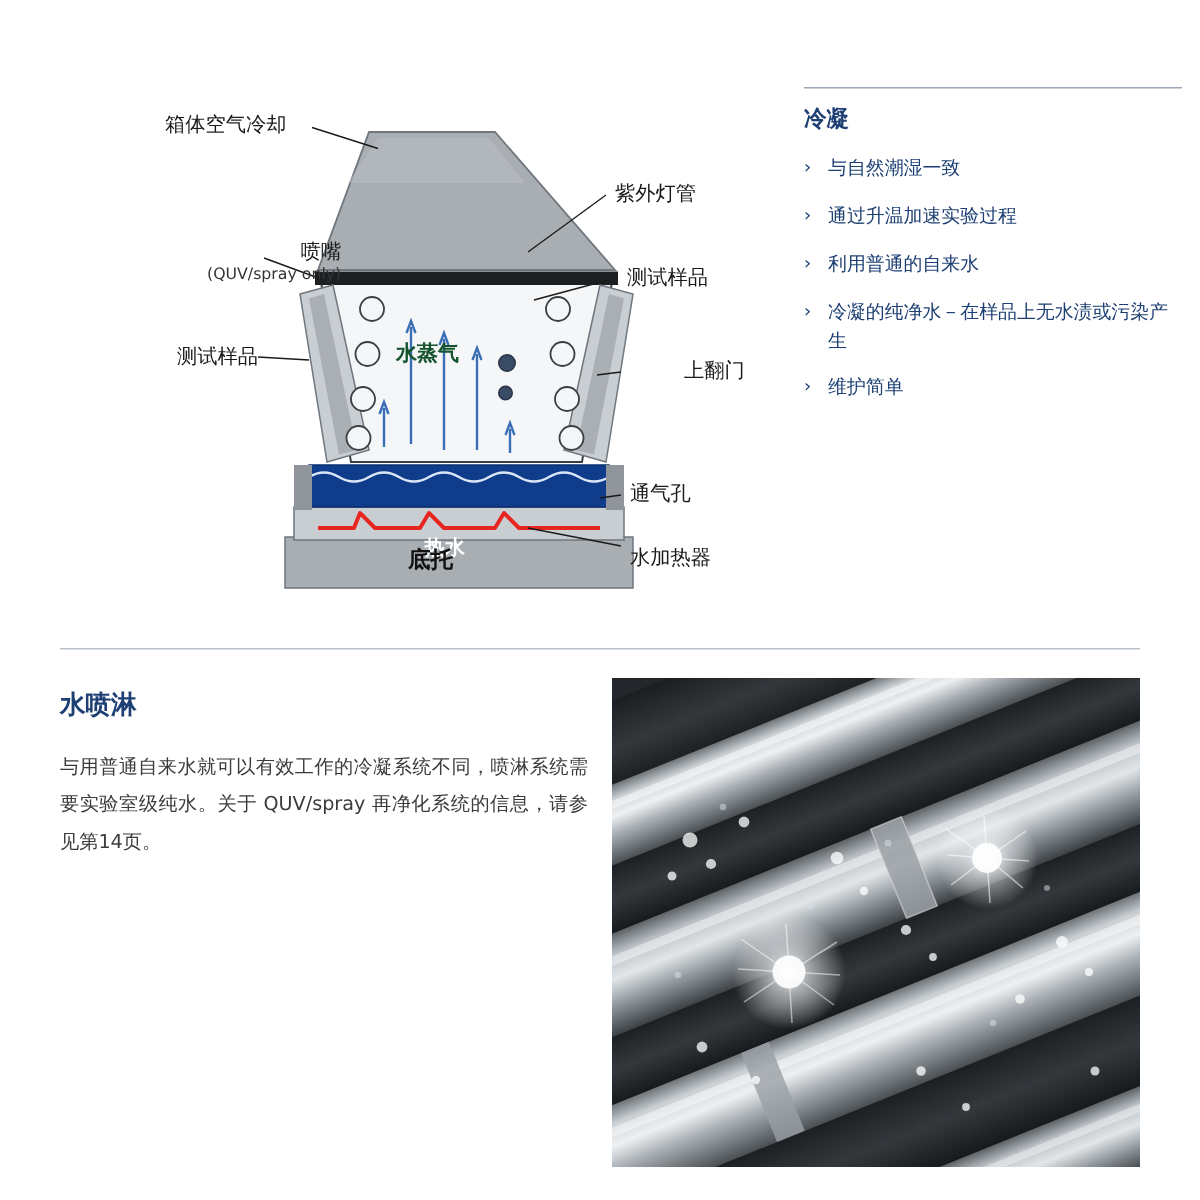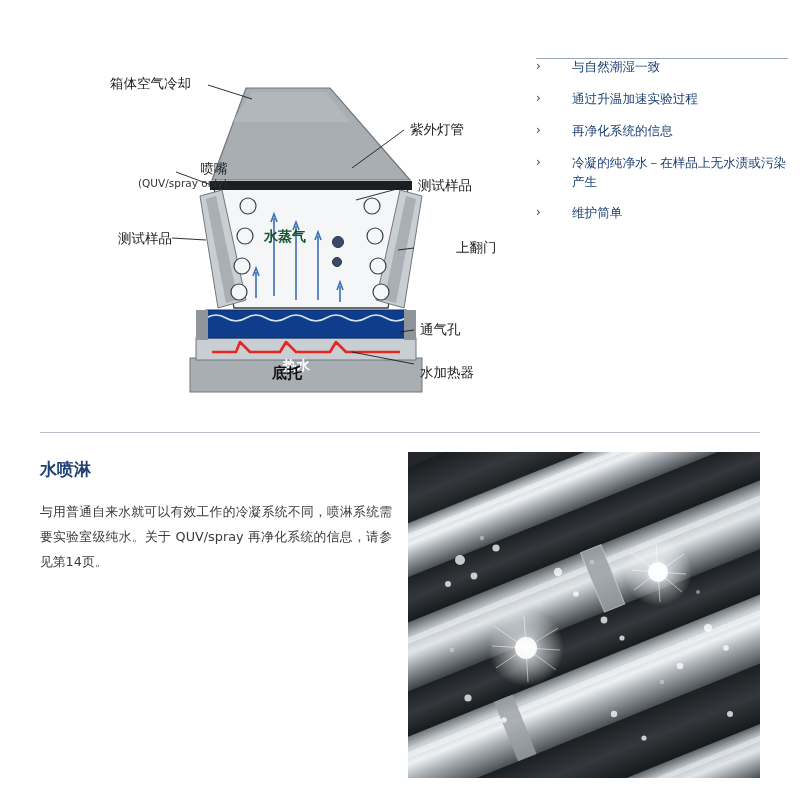--- a/index.html
+++ b/index.html
@@ -54,21 +54,20 @@
     color:#1d3f73;
     font-size:12px;
     width:16px;
     flex:0 0 16px;
     line-height:1.45;
   }
   .bullet .btext{
     color:#1d3f73;
     font-size:12.6px;
     line-height:1.5;
-    margin-left:20px;
   }
 
   
   .hr{
     position:absolute;left:40px;top:432px;width:720px;height:1px;
     background:#b9c2cc;
   }
 
   
   .sec-title{
@@ -203,32 +202,33 @@
       <span>热水</span>
     </div>
 
     <div class="dlabel" style="left:272px;top:364px;font-weight:bold;font-size:15px;color:#111;">
       <span>底托</span>
     </div>
   </div>
 
   <div class="panel-divider"></div>
   <div class="panel">
+    <div class="panel-title">冷凝</div>
 
     <div class="bullet">
       <span class="chev">›</span>
       <span class="btext">与自然潮湿一致</span>
     </div>
     <div class="bullet">
       <span class="chev">›</span>
       <span class="btext">通过升温加速实验过程</span>
     </div>
     <div class="bullet">
       <span class="chev">›</span>
-      <span class="btext">再净化系统的信息</span>
+      <span class="btext">利用普通的自来水</span>
     </div>
     <div class="bullet">
       <span class="chev">›</span>
       <span class="btext">冷凝的纯净水－在样品上无水渍或污染产生</span>
     </div>
     <div class="bullet">
       <span class="chev">›</span>
       <span class="btext">维护简单</span>
     </div>
   </div>

